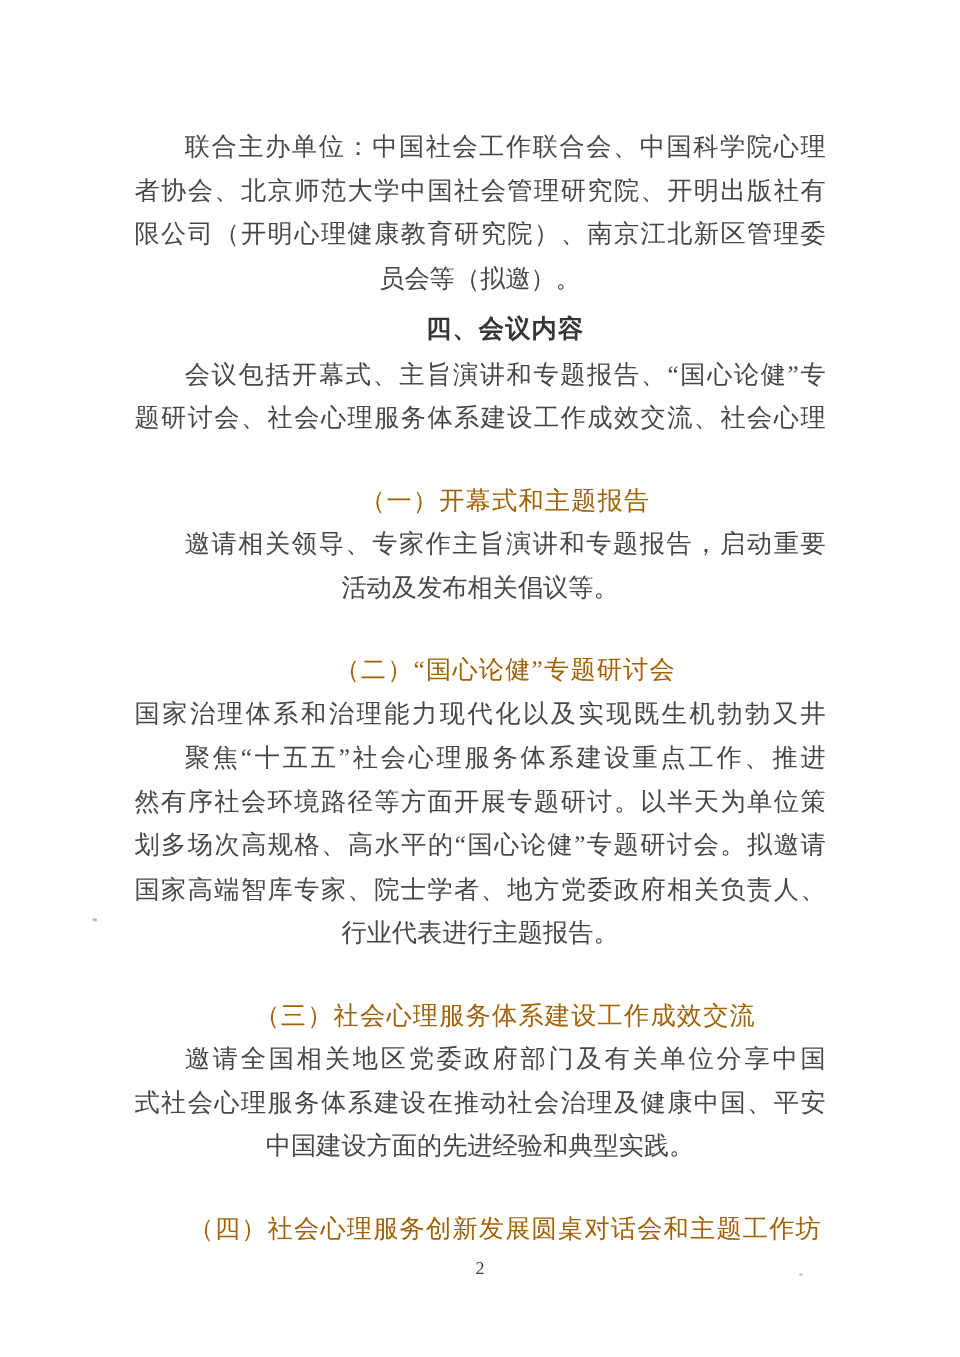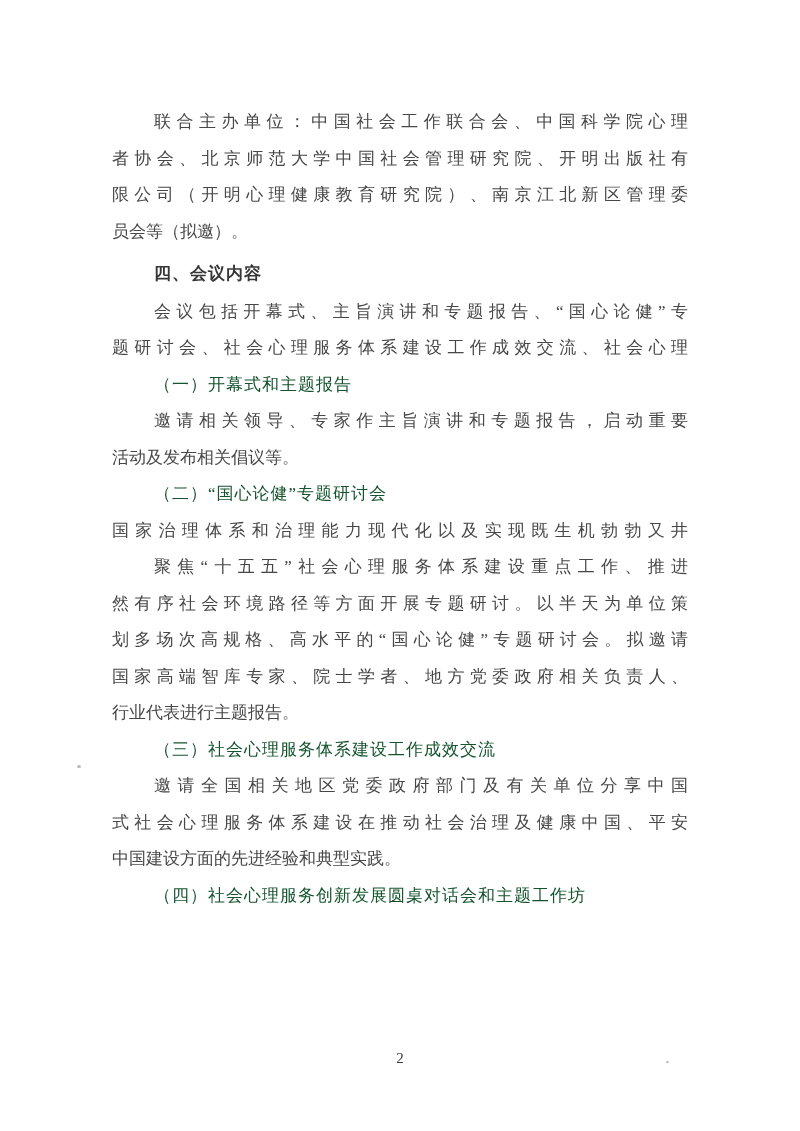--- a/index.html
+++ b/index.html
@@ -13,48 +13,50 @@
     height: 1131px;
     background: #ffffff;
     overflow: hidden;
     font-family: "Liberation Serif", serif;
   }
   .doc-body {
     position: absolute;
     left: 112px;
     top: 104px;
     width: 576px;
-    font-size: 17px;
+    font-size: 21px;
     line-height: 36.5px;
     color: #474747;
   }
   .line {
     width: 100%;
+    text-align: center;
   }
   
   .line.full {
     text-align: justify;
     text-align-last: justify;
   }
   
   .line.indent {
     padding-left: 42px;
     box-sizing: border-box;
   }
   .line.heading-bold {
     font-family: Liberation Serif, serif;
     font-weight: 700;
     color: #363636;
     margin-top: 6px;
     margin-bottom: 1px;
     letter-spacing: 1px;
   }
   .line.heading-kai {
-    color: #14532d;
+    color: #a16207;
     letter-spacing: 1px;
+    margin-top: 32px;
   }
   .page-number {
     position: absolute;
     top: 1050px;
     left: 0;
     width: 100%;
     text-align: center;
     font-size: 15px;
     color: #3c3c3c;
     font-family: "Liberation Serif", serif;

